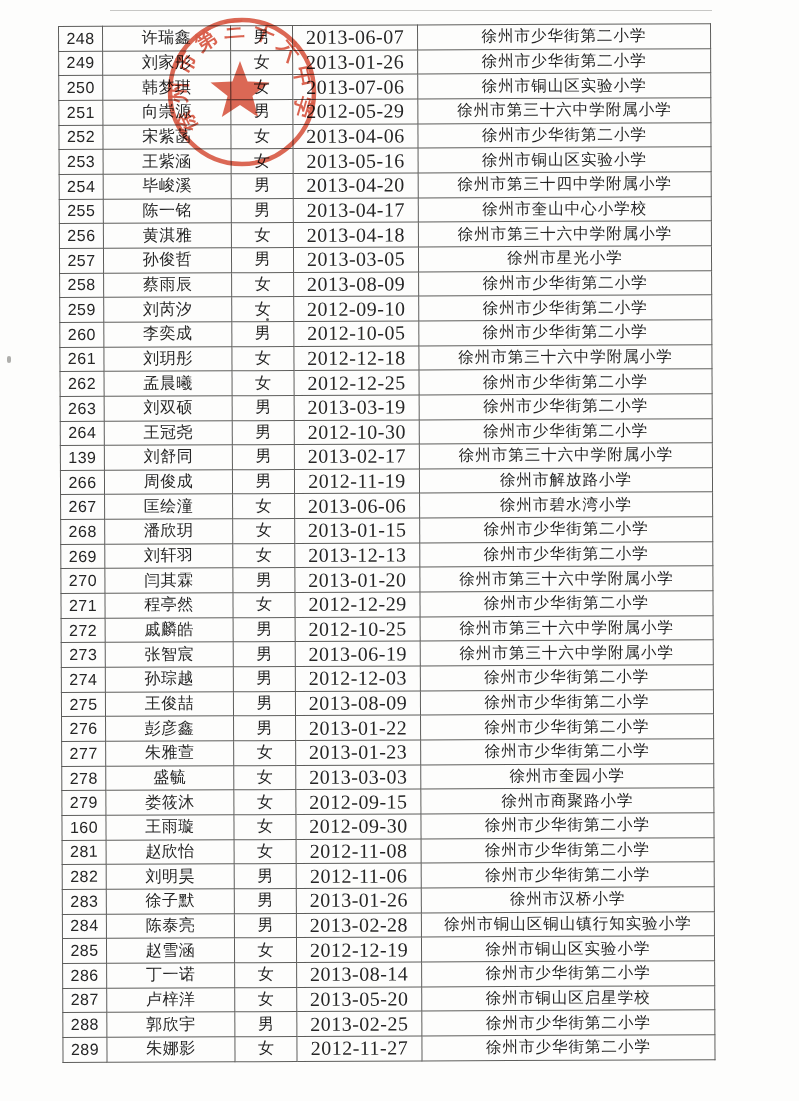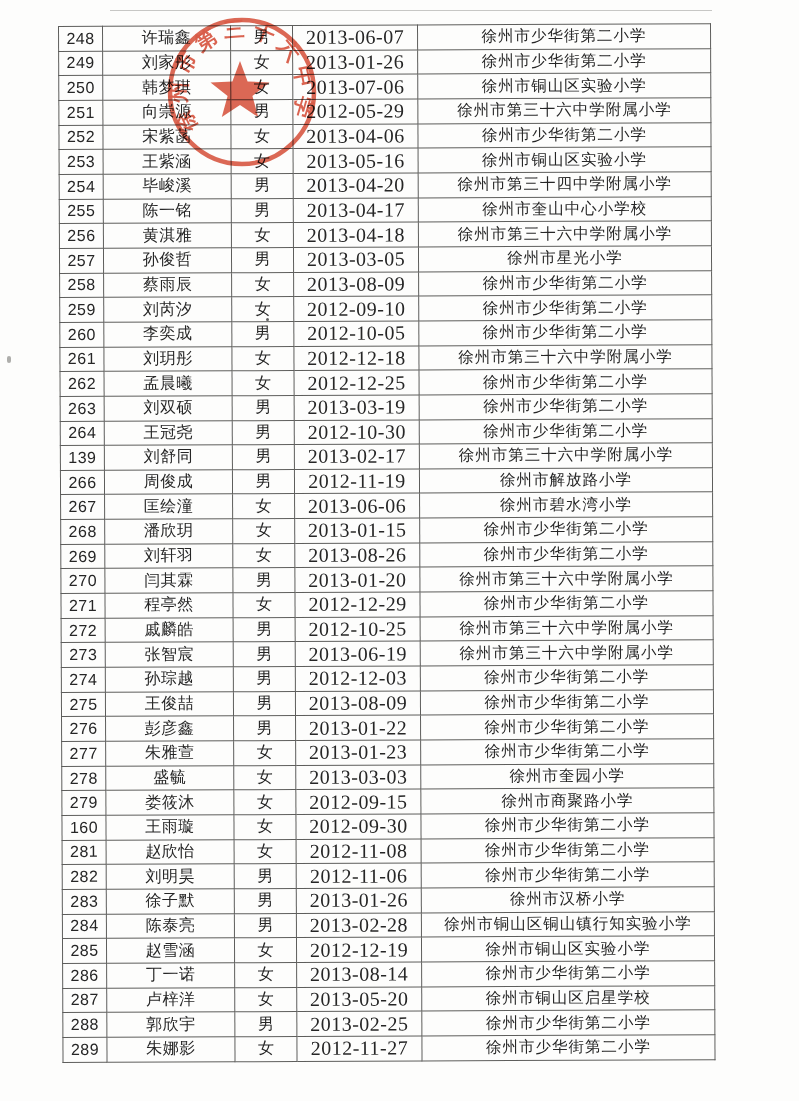--- a/index.html
+++ b/index.html
@@ -236,21 +236,21 @@
             <td class="c-no">268</td>
             <td class="c-name">潘欣玥</td>
             <td class="c-gender">女</td>
             <td class="c-date">2013-01-15</td>
             <td class="c-school">徐州市少华街第二小学</td>
           </tr>
           <tr>
             <td class="c-no">269</td>
             <td class="c-name">刘轩羽</td>
             <td class="c-gender">女</td>
-            <td class="c-date">2013-08-26</td>
+            <td class="c-date">2013-12-13</td>
             <td class="c-school">徐州市少华街第二小学</td>
           </tr>
           <tr>
             <td class="c-no">270</td>
             <td class="c-name">闫其霖</td>
             <td class="c-gender">男</td>
             <td class="c-date">2013-01-20</td>
             <td class="c-school">徐州市第三十六中学附属小学</td>
           </tr>
           <tr>

